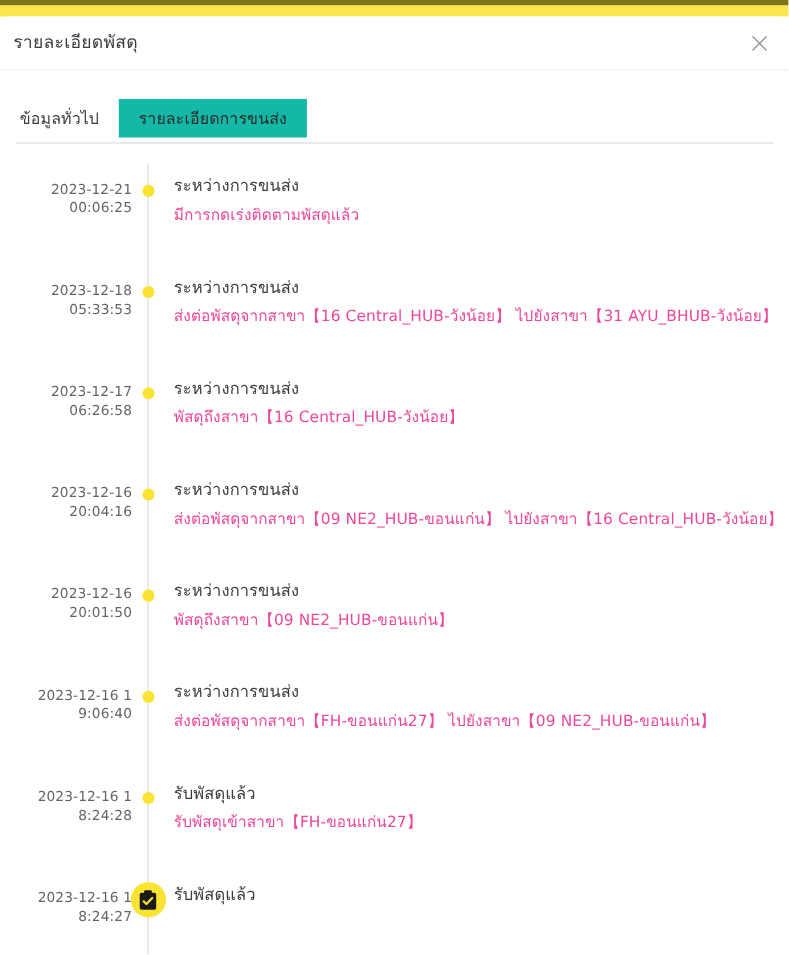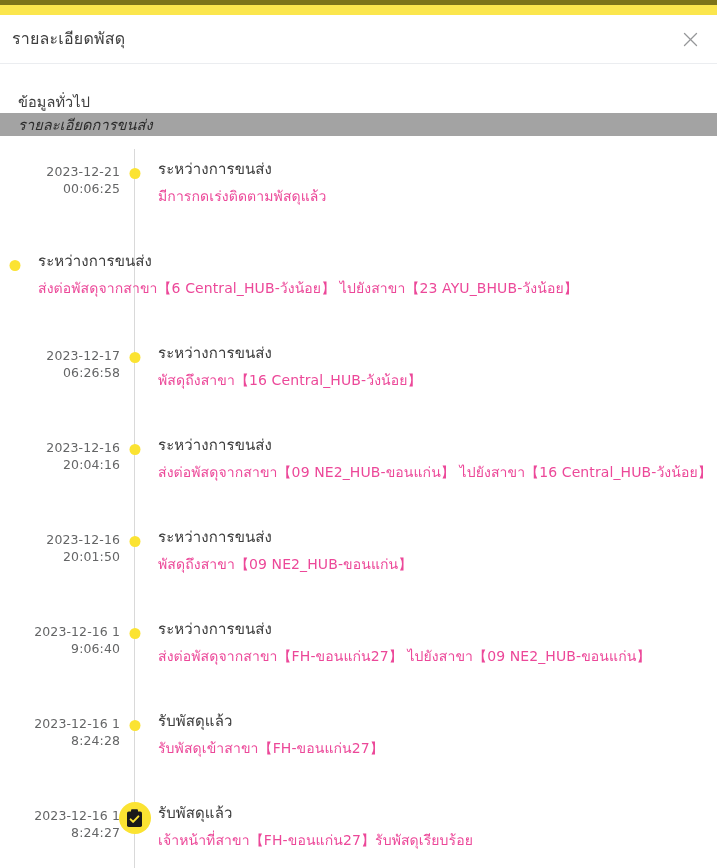--- a/index.html
+++ b/index.html
@@ -87,39 +87,37 @@
     position: relative;
     padding-top: 26px;
     height: 67px;
   }
   .tabs {
     display: flex;
     align-items: stretch;
     height: 35px;
     position: relative;
     z-index: 2;
-    flex-direction: column;
   }
   .tab {
     display: flex;
     align-items: center;
     padding: 0 18px;
     font-size: 14.5px;
     color: #3d3d3d;
     cursor: pointer;
     white-space: nowrap;
     background: transparent;
     border: none;
     font-family: inherit;
     letter-spacing: 0.1px;
   }
   .tab.active {
-    background: #a3a3a3;
+    background: #14b8a6;
     color: #2b2b2b;
-    font-style: italic;
   }
   .tabs-divider {
     position: absolute;
     left: 14px;
     right: 14px;
     bottom: 0;
     height: 2px;
     background: #e7eaee;
     z-index: 1;
   }
@@ -249,26 +247,30 @@
           <div class="tl-marker">
             <div class="dot"></div>
           </div>
           <div class="tl-body">
             <div class="tl-status">ระหว่างการขนส่ง</div>
             <div class="tl-detail">มีการกดเร่งติดตามพัสดุแล้ว</div>
           </div>
         </div>
 
         <div class="tl-item">
-          <div class="tl-marker">
-            <div class="dot"></div>
-          </div>
-          <div class="tl-body">
-            <div class="tl-status">ระหว่างการขนส่ง</div>
-            <div class="tl-detail">ส่งต่อพัสดุจากสาขา【6 Central_HUB-วังน้อย】 ไปยังสาขา【23 AYU_BHUB-วังน้อย】</div>
+          <div class="tl-date">
+            <div>2023-12-18</div>
+            <div>05:33:53</div>
+          </div>
+          <div class="tl-marker">
+            <div class="dot"></div>
+          </div>
+          <div class="tl-body">
+            <div class="tl-status">ระหว่างการขนส่ง</div>
+            <div class="tl-detail">ส่งต่อพัสดุจากสาขา【16 Central_HUB-วังน้อย】 ไปยังสาขา【31 AYU_BHUB-วังน้อย】</div>
           </div>
         </div>
 
         <div class="tl-item">
           <div class="tl-date">
             <div>2023-12-17</div>
             <div>06:26:58</div>
           </div>
           <div class="tl-marker">
             <div class="dot"></div>
@@ -344,21 +346,20 @@
             <div class="dot icon-dot">
               <svg width="17" height="19" viewBox="0 0 17 19" aria-hidden="true">
                 <rect x="1" y="2.5" width="15" height="15.5" rx="1.8" fill="#1a1a1a"></rect>
                 <rect x="5" y="0.3" width="7" height="4.2" rx="1.1" fill="#1a1a1a"></rect>
                 <path d="M4.6 10.4 L7.1 12.9 L12.4 7.4" fill="none" stroke="#fbe332" stroke-width="2" stroke-linecap="round" stroke-linejoin="round"></path>
               </svg>
             </div>
           </div>
           <div class="tl-body">
             <div class="tl-status">รับพัสดุแล้ว</div>
-            <div class="tl-detail">เจ้าหน้าที่สาขา【FH-ขอนแก่น27】รับพัสดุเรียบร้อย</div>
           </div>
         </div>
 
       </div>
     </div>
 
   </div>
 </div>
 
 </body></html>

